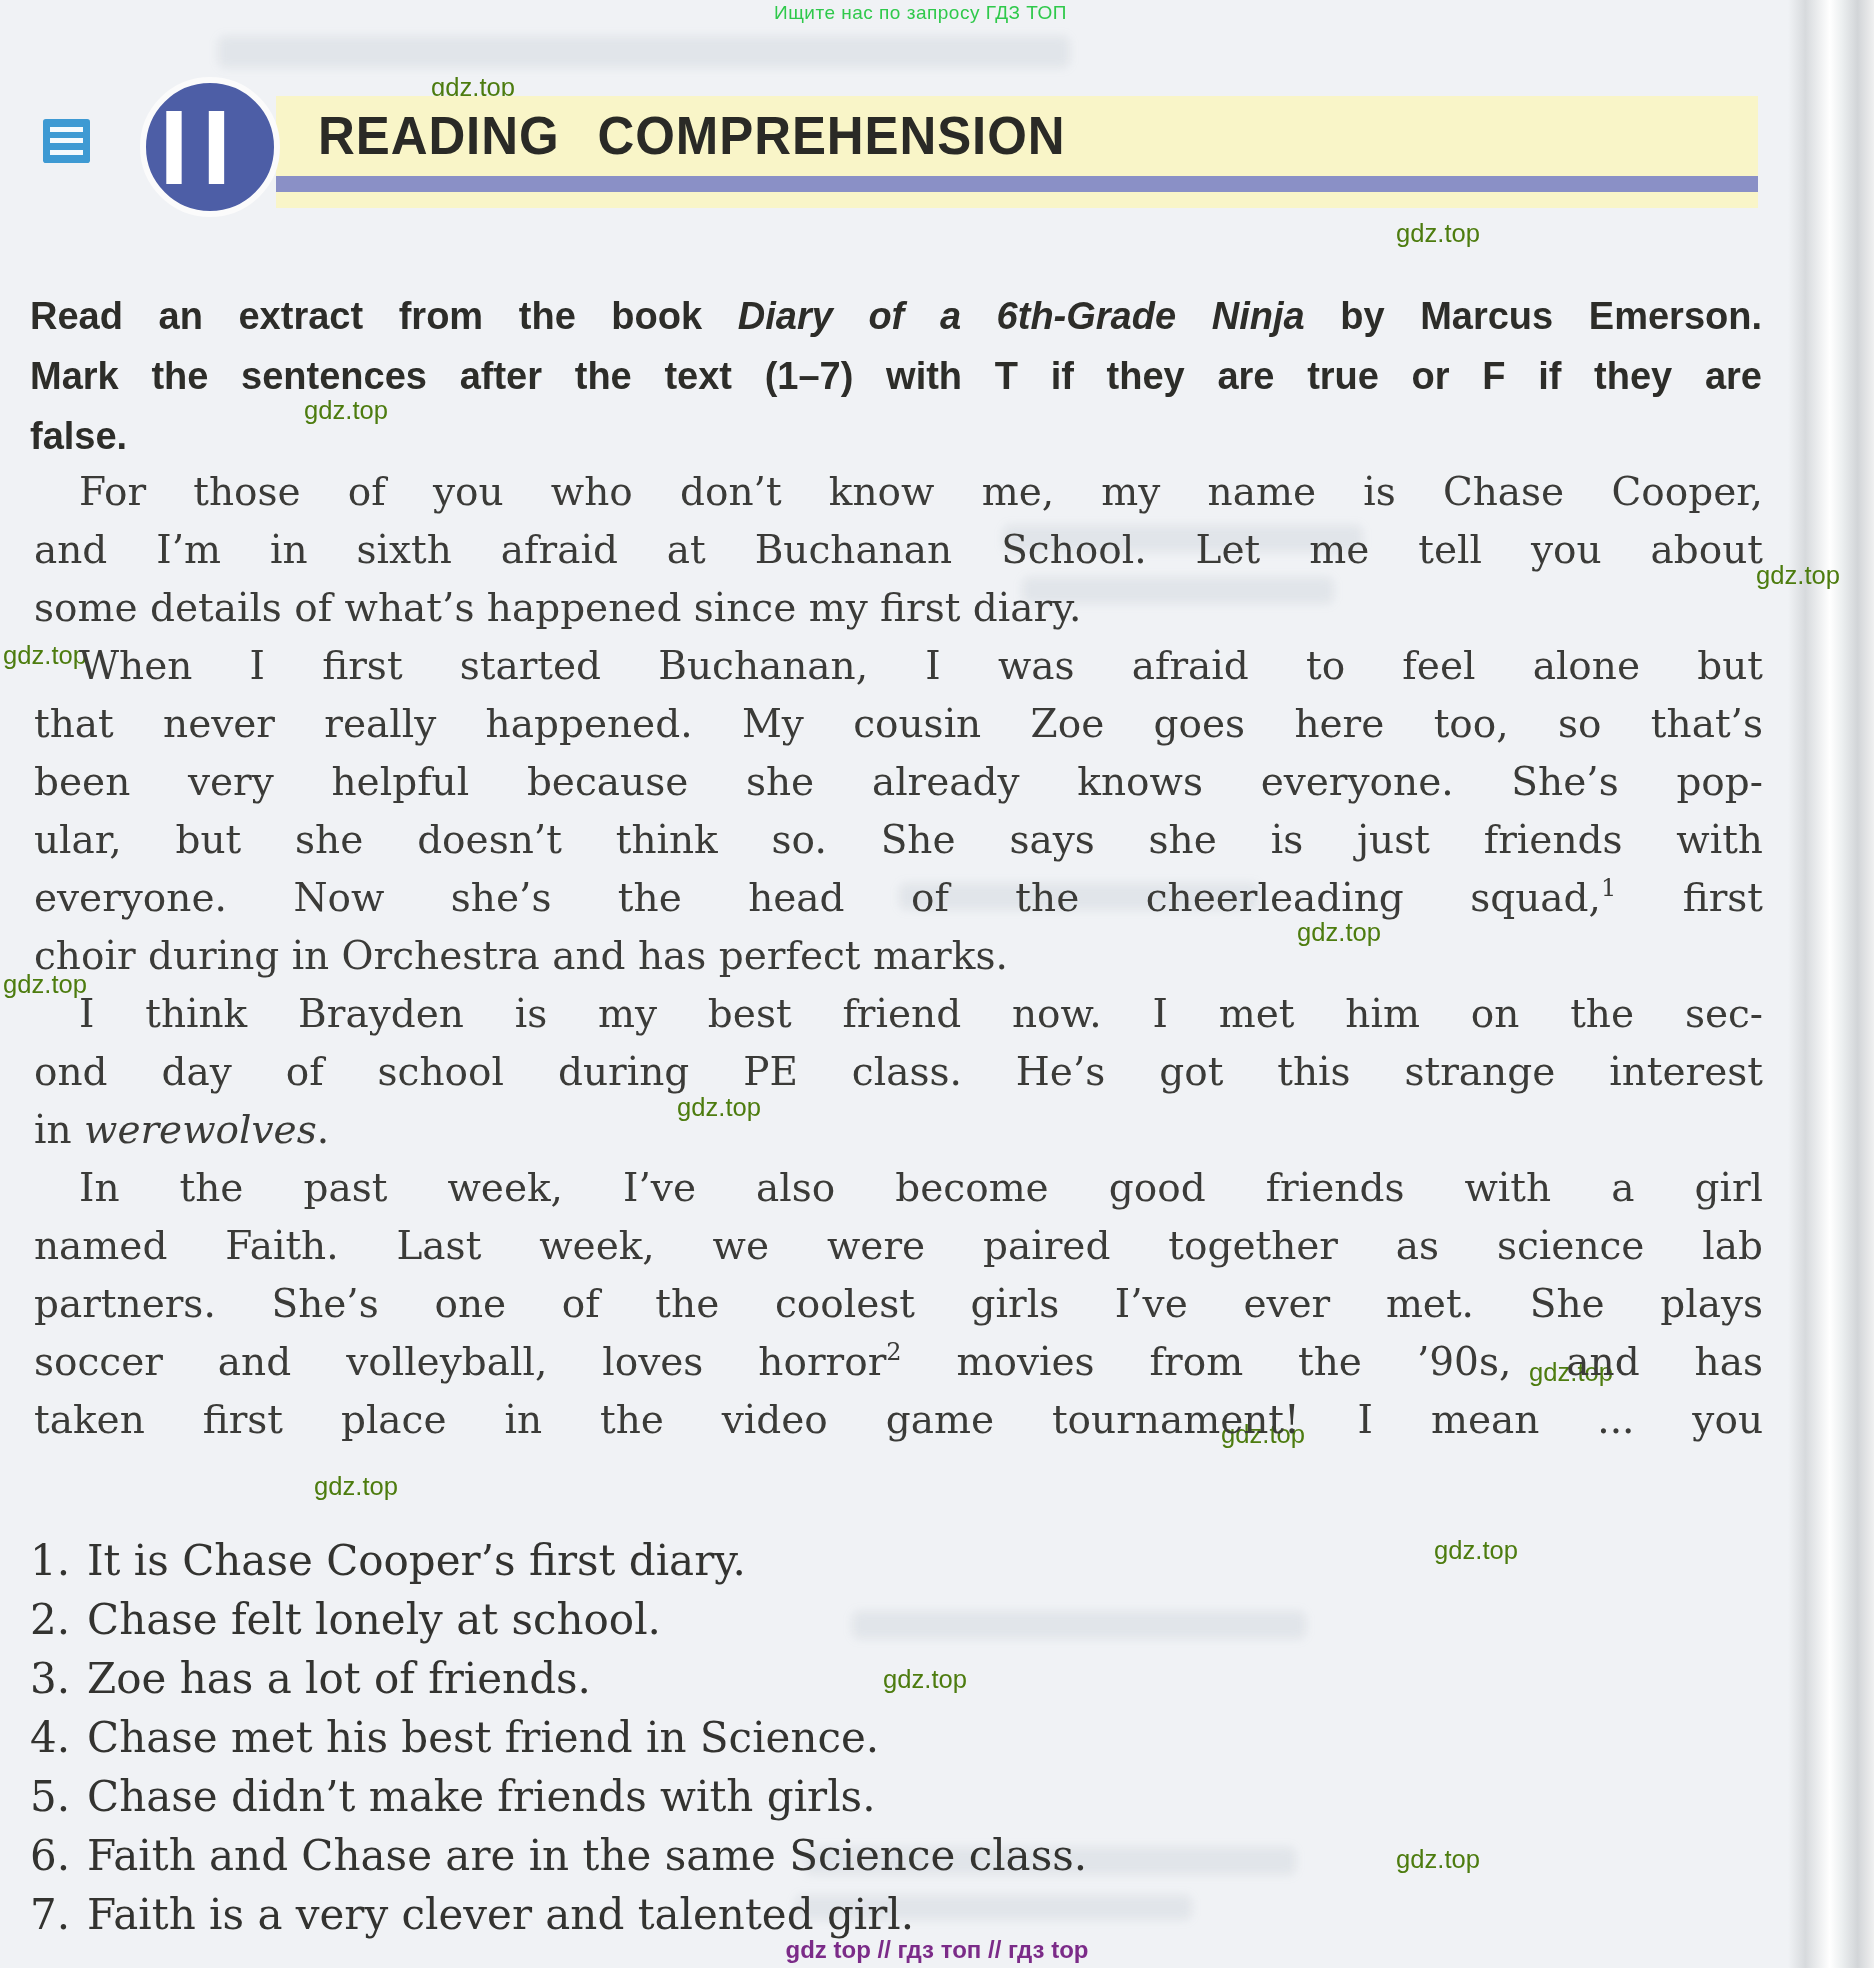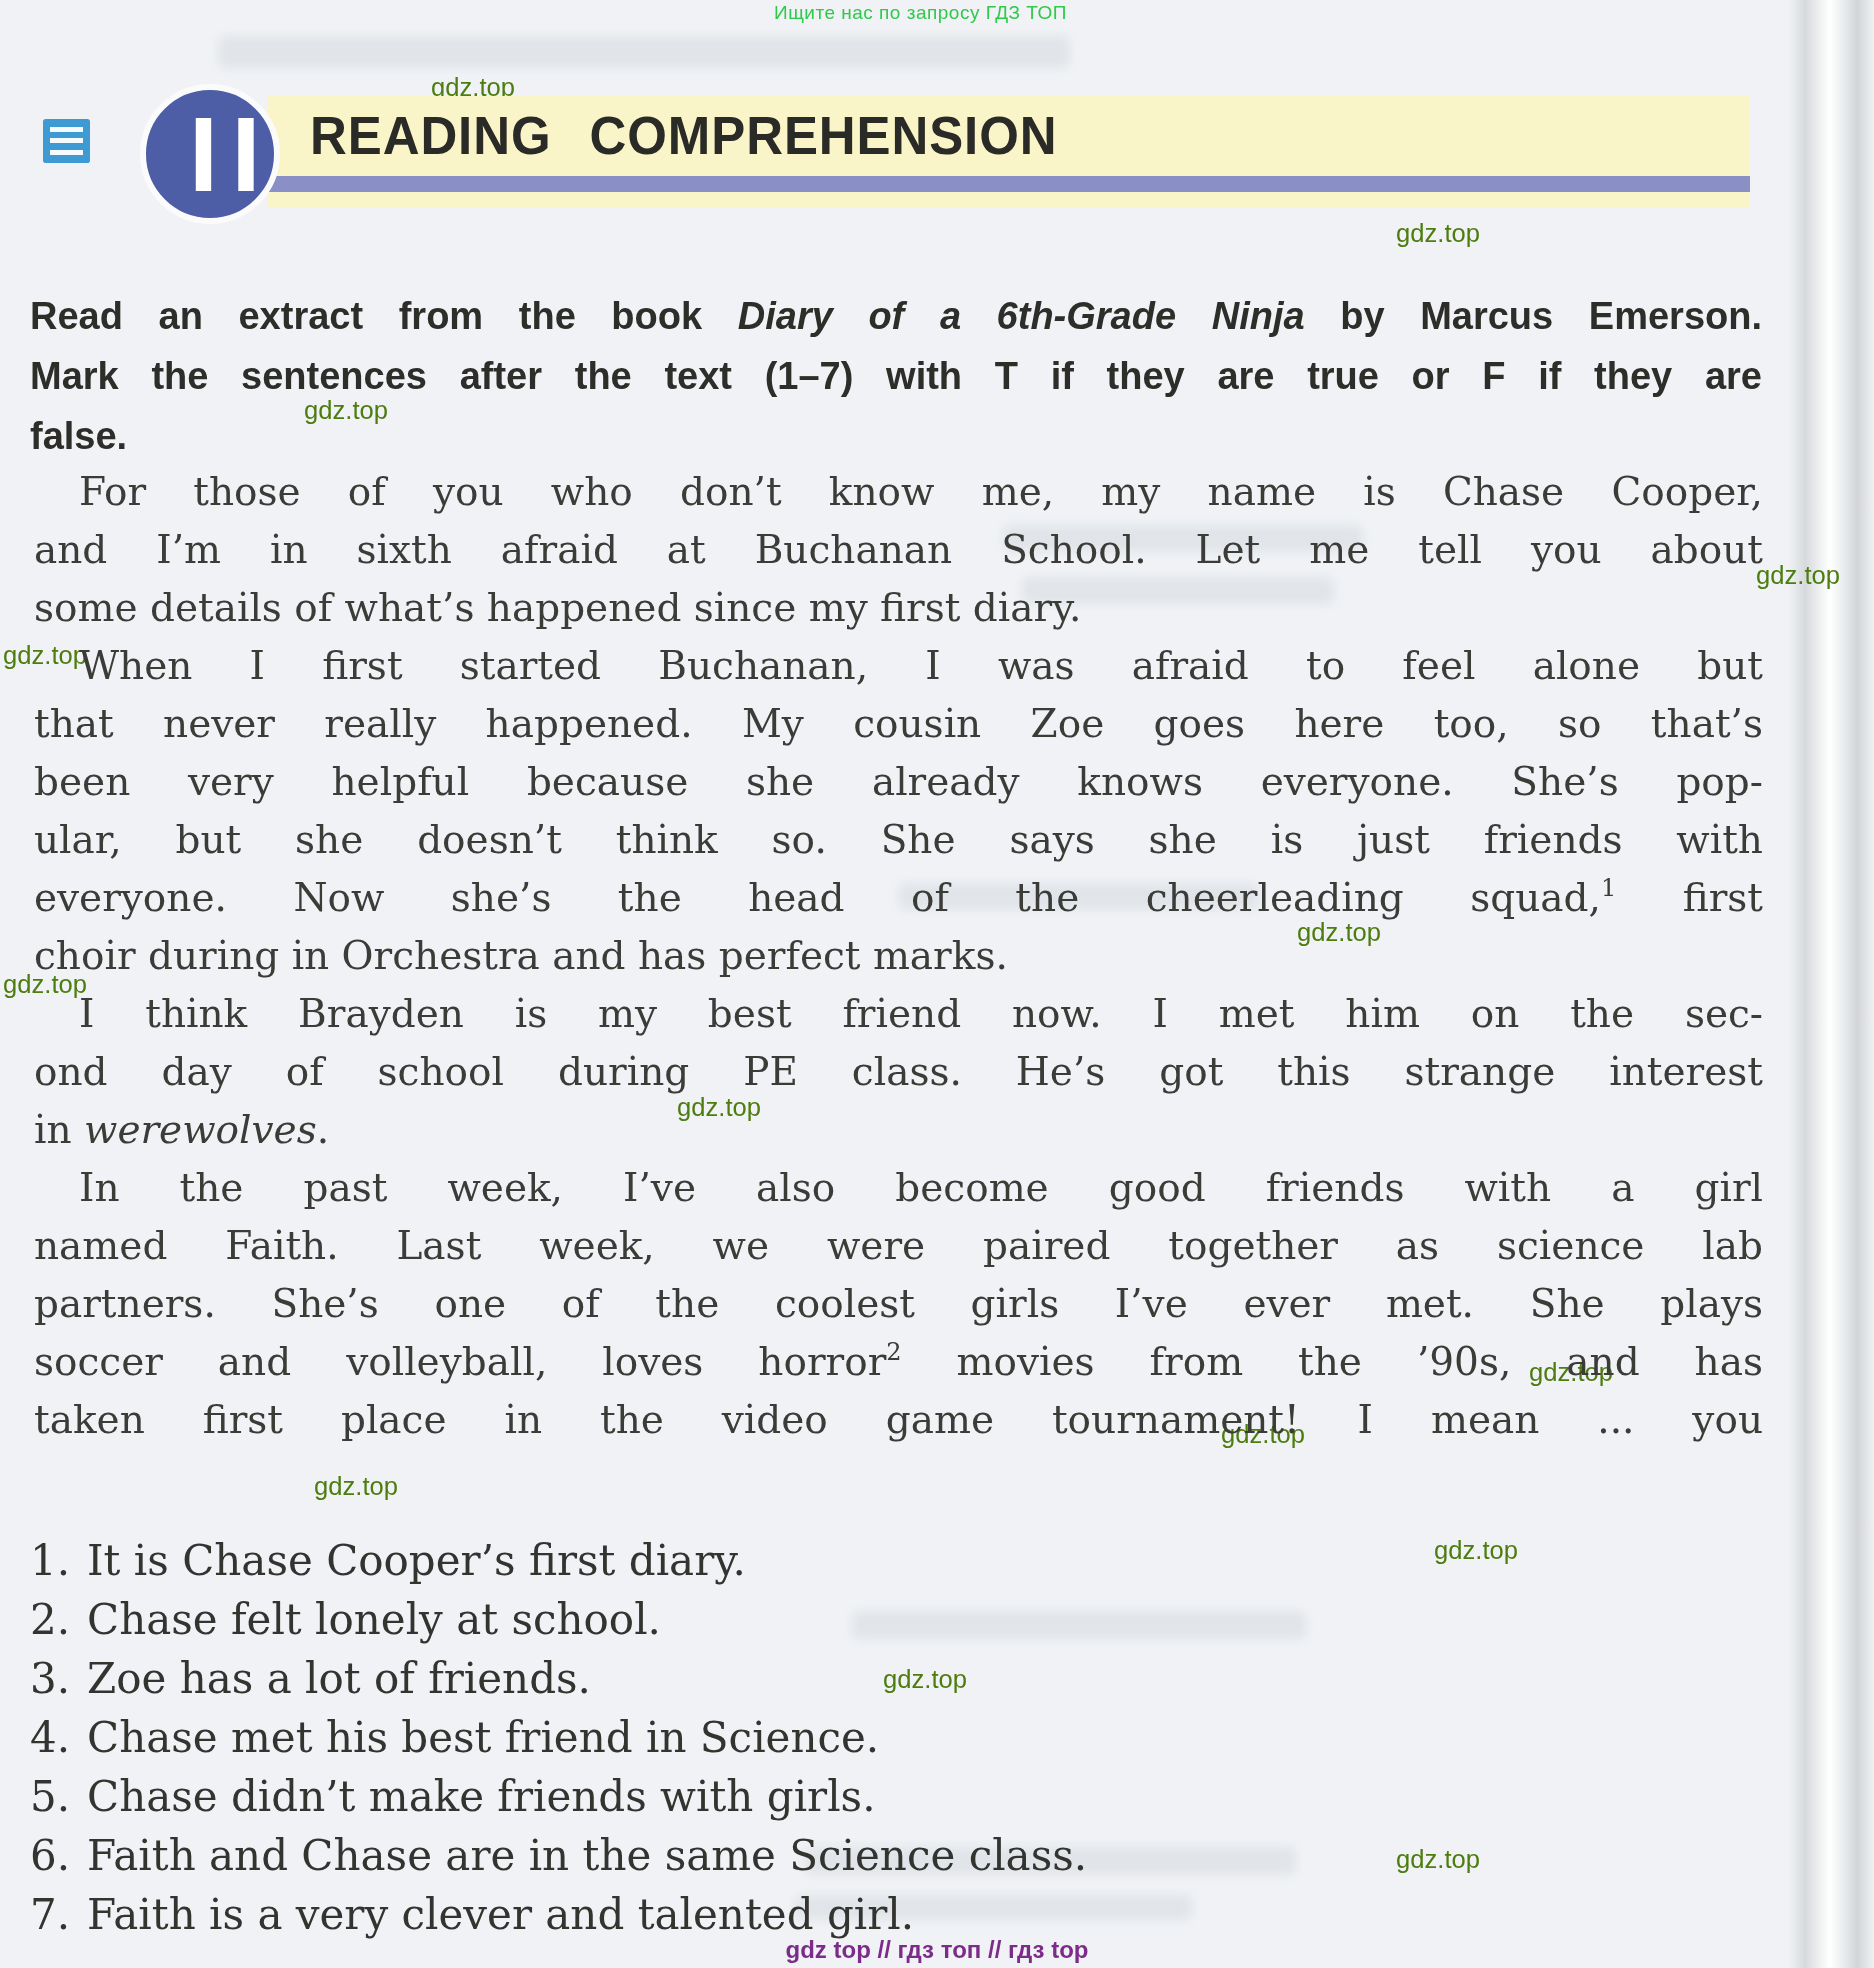--- a/index.html
+++ b/index.html
@@ -26,38 +26,38 @@
   .footer-note{
     position:absolute;left:937px;top:1936px;transform:translateX(-50%);
     font-size:24px;font-weight:600;color:var(--footer-purple,#7b2b88);white-space:nowrap;
   }
   .wm{
     position:absolute;transform:translate(-50%,-50%);
     font-size:25.6px;font-weight:500;color:#4d7c0f;white-space:nowrap;
   }
   
   .banner{
-    position:absolute;left:268px;top:96px;width:1482px;height:112px;
+    position:absolute;left:276px;top:96px;width:1482px;height:112px;
     background:var(--banner-bg,#f9f5c8);
   }
   .banner-underline{
     position:absolute;left:0;right:0;top:80px;height:16px;
     background:var(--banner-underline,#8a90c6);
   }
   .banner-title{
     position:absolute;left:42px;top:9.5px;
     font-size:51px;font-weight:bold;color:#2a2a26;
     letter-spacing:0.9px;word-spacing:23px;white-space:nowrap;
     transform:scaleY(1.04);
   }
   .badge{
-    position:absolute;left:140px;top:84px;width:140px;height:140px;
+    position:absolute;left:140px;top:77px;width:140px;height:140px;
     border-radius:50%;background:var(--badge-bg,#4d5ea6);
     border:6.6px solid #fbfbfb;box-sizing:border-box;
-    display:flex;align-items:center;justify-content:flex-end;
+    display:flex;align-items:center;justify-content:flex-start;
   }
   .badge-numeral{
     color:#ffffff;font-size:106px;font-weight:bold;
     letter-spacing:13.2px;padding-left:13.2px;line-height:1;
     font-family:"Liberation Sans",sans-serif;
   }
   .list-icon{
     position:absolute;left:43px;top:119px;width:47px;height:44px;
     background:var(--icon-bg,#3e9ad3);border-radius:2.8px;
   }

